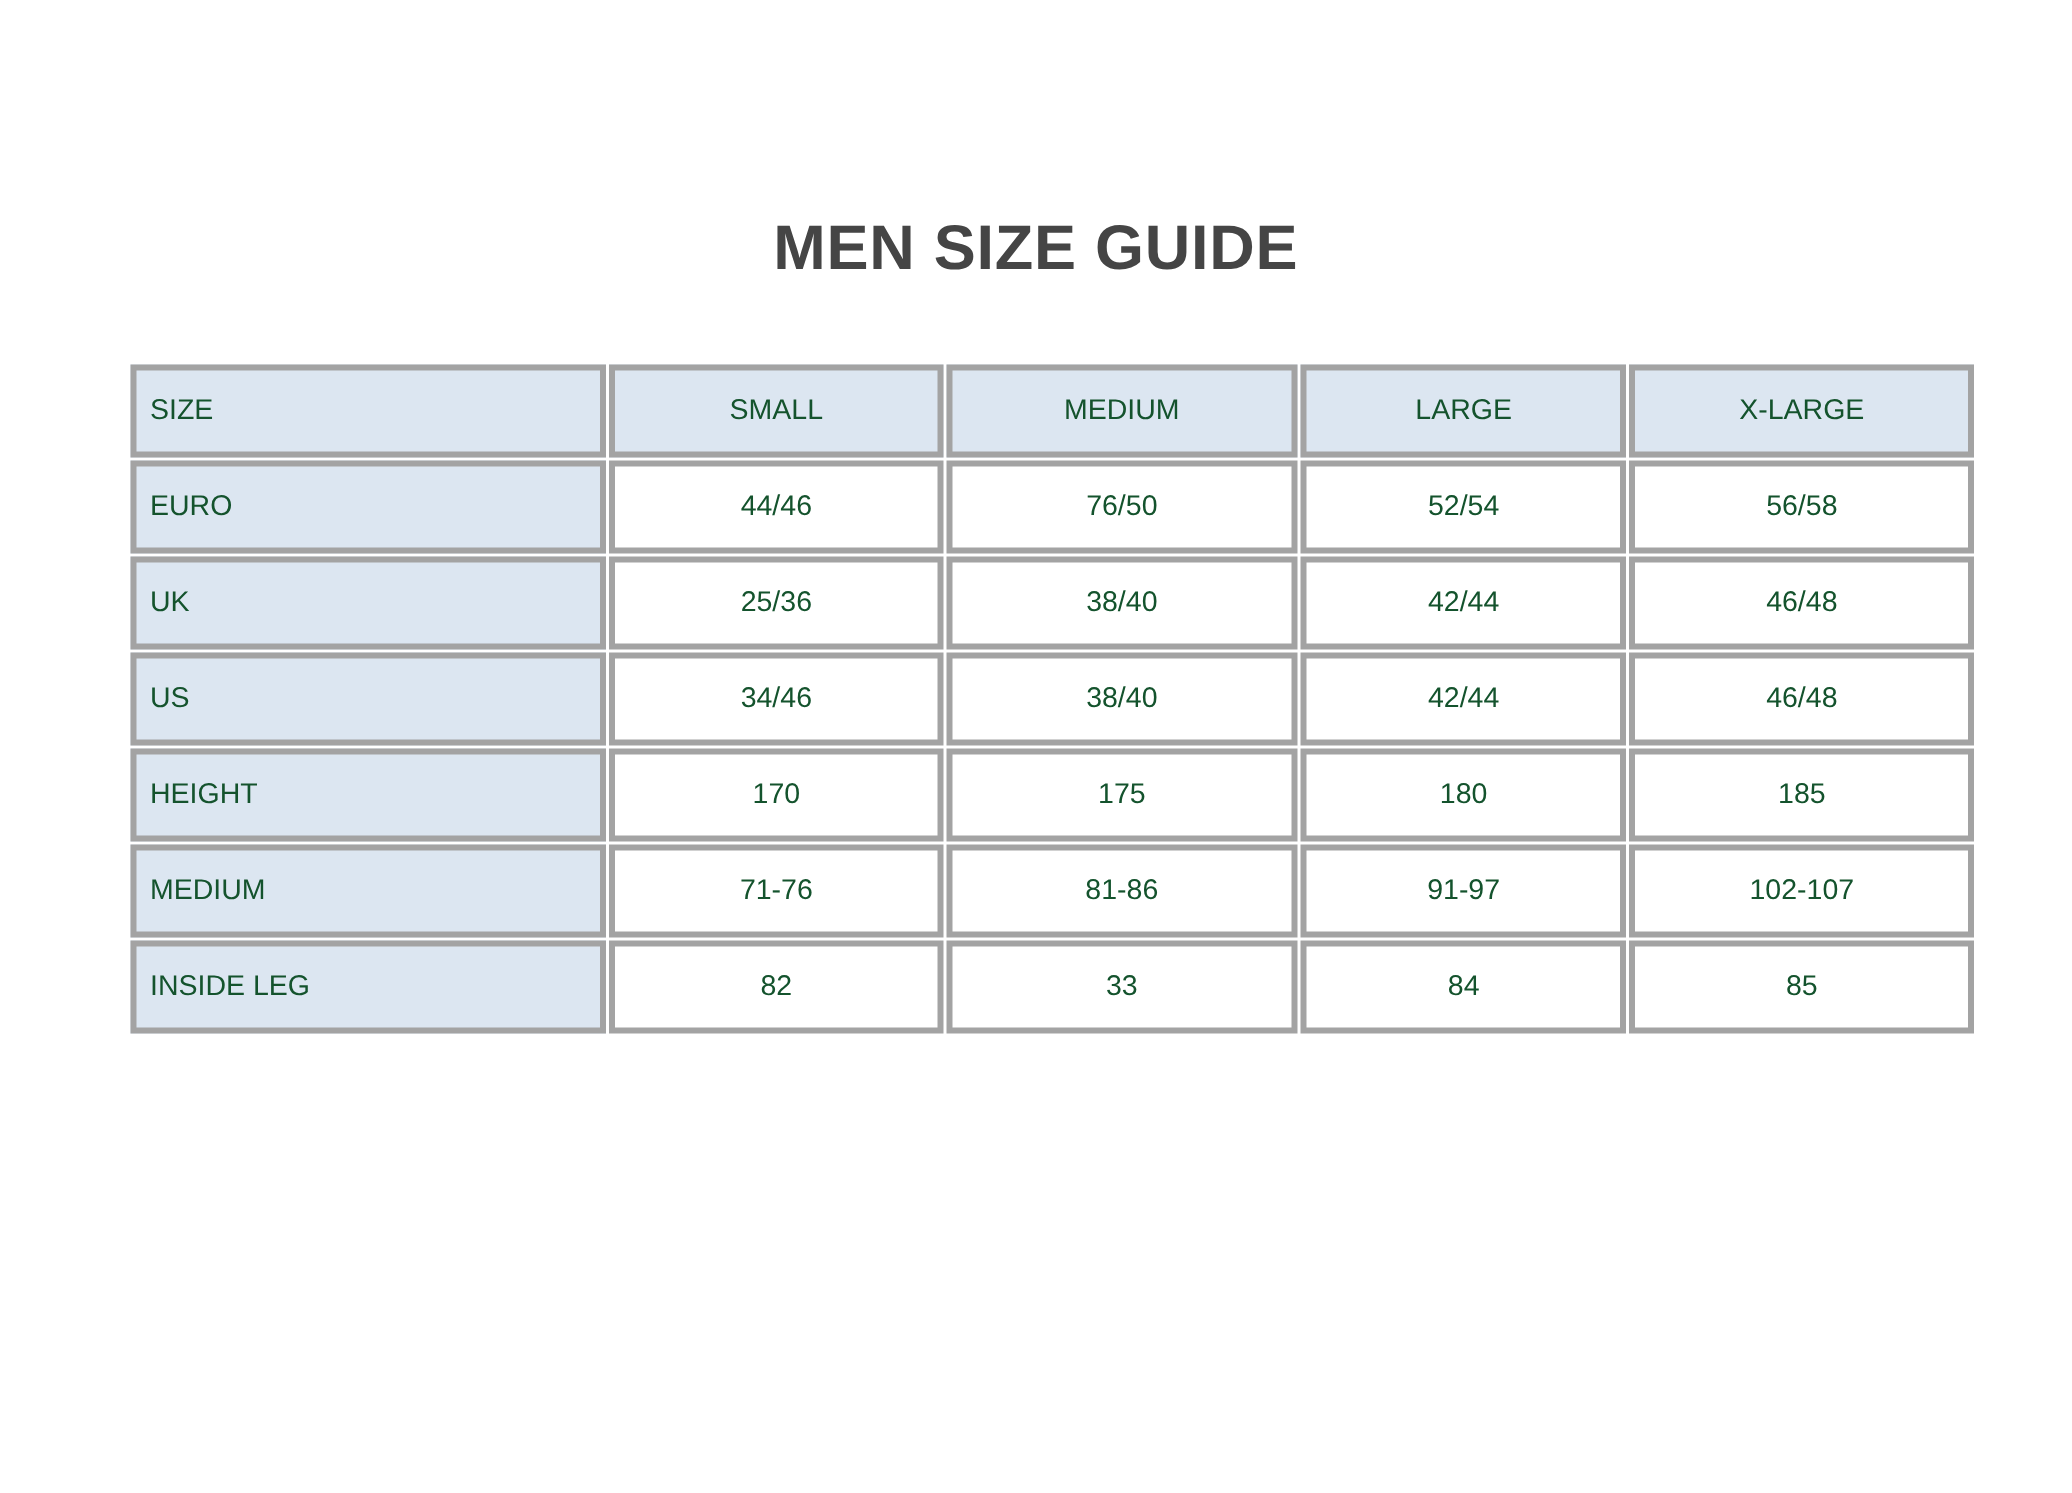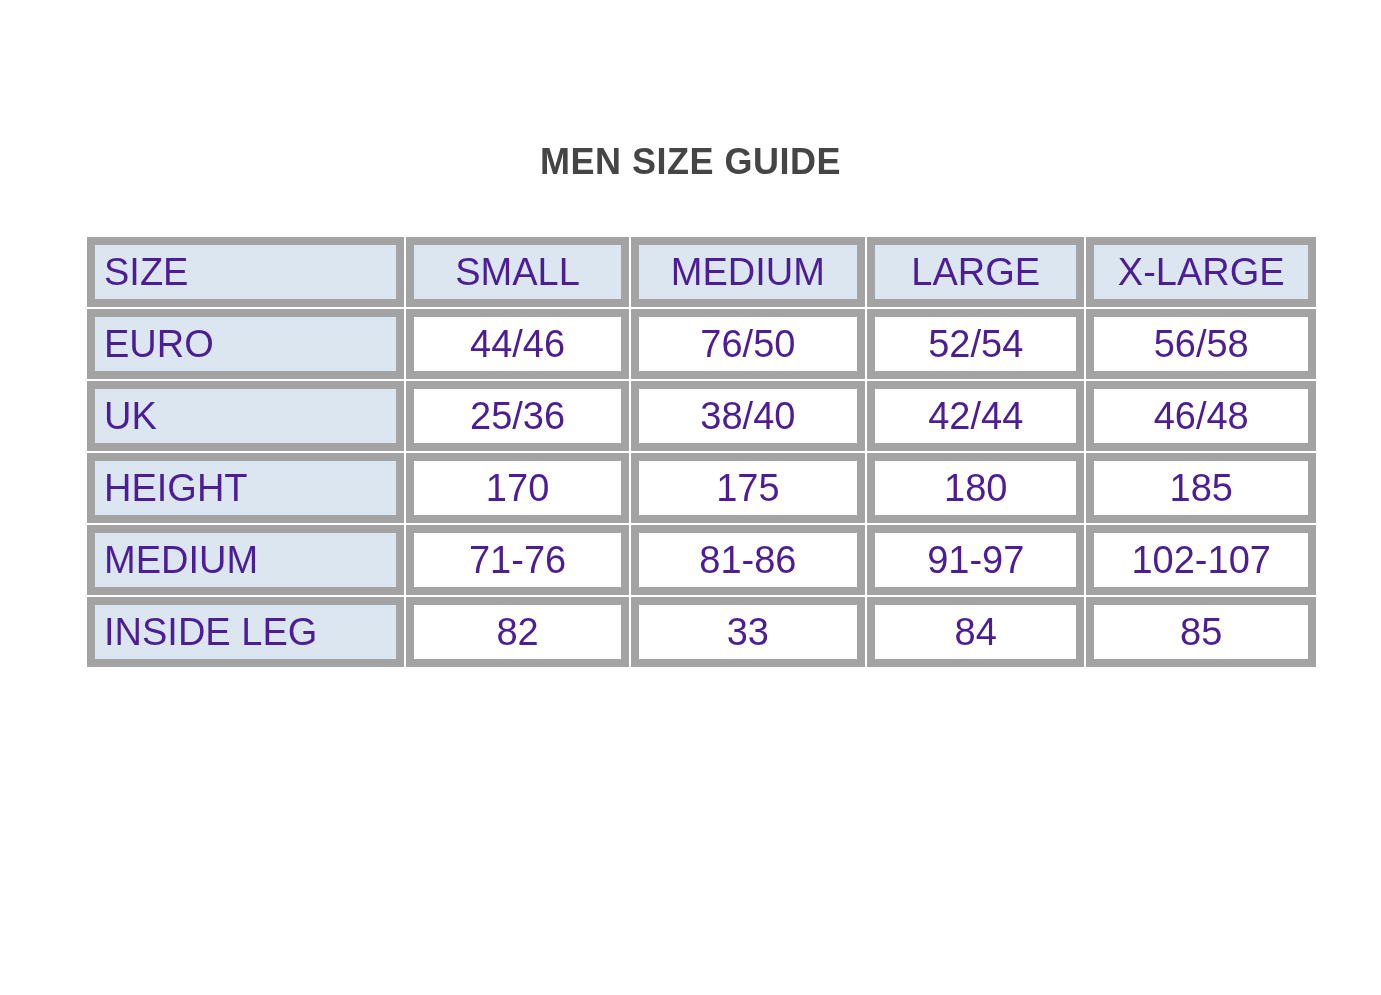--- a/index.html
+++ b/index.html
@@ -10,37 +10,37 @@
   body {
     width: 1381px;
     height: 995px;
     font-family: "Liberation Sans", sans-serif;
     overflow: hidden;
   }
   .page-title {
     margin: 0;
     padding-top: 141px;
     text-align: center;
-    font-size: 36px;
+    font-size: 42px;
     font-weight: bold;
     color: #454545;
     letter-spacing: 0.5px;
   }
   table.size-guide {
     margin: 52px 0 0 85px;
     width: 1233px;
     table-layout: fixed;
     border-collapse: separate;
     border-spacing: 2px;
   }
   table.size-guide td {
-    border: 8px solid #a3a3a3;
+    border: 4px solid #a3a3a3;
     height: 52px;
-    font-size: 38px;
-    color: #4c1d95;
+    font-size: 19px;
+    color: #14532d;
     text-align: center;
     vertical-align: middle;
     background: #ffffff;
     overflow: hidden;
     white-space: nowrap;
   }
   table.size-guide td.label-cell {
     text-align: left;
     padding-left: 9px;
     background: #dce6f1;
@@ -84,20 +84,27 @@
         <td>56/58</td>
       </tr>
       <tr class="data-row">
         <td class="label-cell">UK</td>
         <td>25/36</td>
         <td>38/40</td>
         <td>42/44</td>
         <td>46/48</td>
       </tr>
       <tr class="data-row">
+        <td class="label-cell">US</td>
+        <td>34/46</td>
+        <td>38/40</td>
+        <td>42/44</td>
+        <td>46/48</td>
+      </tr>
+      <tr class="data-row">
         <td class="label-cell">HEIGHT</td>
         <td>170</td>
         <td>175</td>
         <td>180</td>
         <td>185</td>
       </tr>
       <tr class="data-row">
         <td class="label-cell">MEDIUM</td>
         <td>71-76</td>
         <td>81-86</td>

